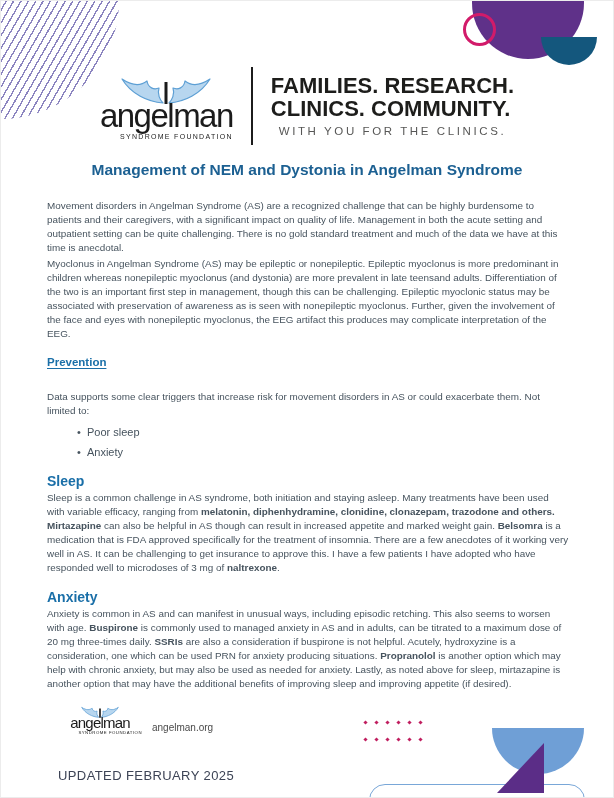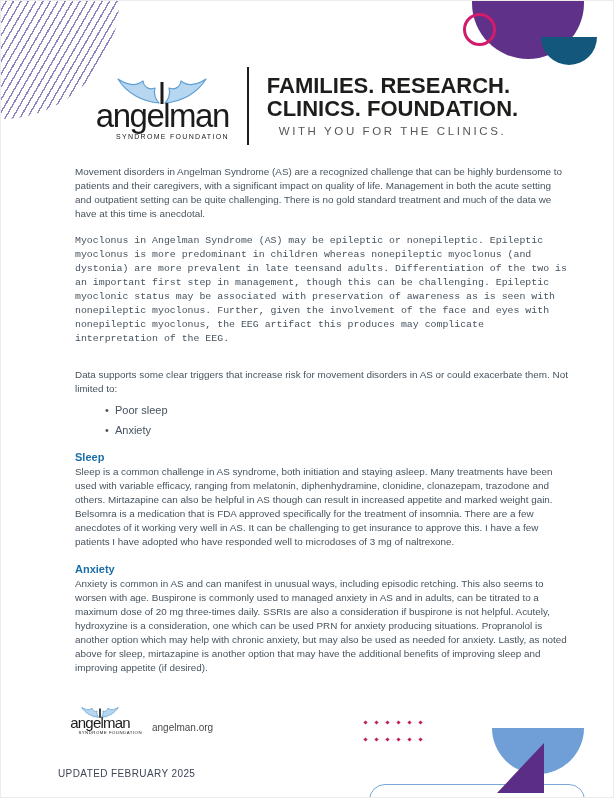--- a/index.html
+++ b/index.html
@@ -34,45 +34,45 @@
   .logo-wings { margin-bottom: -7px; }
   .logo-word { font-size: 33px; letter-spacing: -1.5px; color: #1b1b1b; font-weight: 500; line-height: 1; }
   .logo-sub { font-size: 7px; letter-spacing: 1.3px; color: #1b1b1b; align-self: flex-end; margin-top: 1px; }
   .header-divider { width: 2px; height: 78px; background: #1c1c1c; }
   .tagline-block { display: flex; flex-direction: column; }
   .tagline-main { font-size: 22px; font-weight: 800; color: #1d1d1b; line-height: 1.04; letter-spacing: 0px; }
   .tagline-sub { font-size: 11.5px; color: #575756; letter-spacing: 2.6px; margin-top: 5px; text-align: center; }
 
   
   .doc-title { margin-top: 16px; text-align: center; font-size: 15.5px; font-weight: bold; color: #1c6092; }
-  .content { padding: 0 44px 0 74px; }
+  .content { padding: 0 44px 0 46px; }
   .body-p { margin: 0; font-size: 9.9px; line-height: 14px; color: #46535e; }
   .p1 { margin-top: 20px; }
-  .p2 { margin-top: 13px; font-family: Liberation Mono, monospace; }
+  .p2 { margin-top: 2px; }
   .section-heading { margin-top: 15px; font-size: 11.5px; font-weight: bold; color: #1a6fa8; text-decoration: underline; text-underline-offset: 2px; }
   .prevention-intro { margin-top: 22px; }
   .bullets { margin: 8px 0 0 0; padding-left: 30px; list-style: none; }
   .bullets li { font-size: 11px; color: #46535e; margin-bottom: 7px; line-height: 1.2; }
   .bullets li::before { content: "\2022\00a0\00a0"; color: #46535e; }
-  .sub-heading { margin-top: 14px; font-size: 11px; font-weight: bold; color: #1a6fa8; }
+  .sub-heading { margin-top: 14px; font-size: 14px; font-weight: bold; color: #1a6fa8; }
   .rich-p { margin-top: 2px; }
-  .rich-p .seg-b { font-weight: normal; }
+  .rich-p .seg-b { font-weight: bold; }
 
   
   .footer { position: absolute; left: 0; top: 703px; width: 100%; }
   .footer-row { display: flex; align-items: center; margin-left: 57px; }
   .footer-logo-block { display: flex; flex-direction: column; align-items: center; width: 84px; }
   .footer-logo-word { font-size: 15px; letter-spacing: -0.8px; color: #1b1b1b; line-height: 1; margin-top: -4px; }
   .footer-logo-sub { font-size: 4.3px; letter-spacing: 0.5px; color: #1b1b1b; align-self: flex-end; }
   .footer-org { margin-left: 10px; }
   .footer-org-name { font-size: 11px; font-weight: bold; color: #2368a2; }
   .footer-org-url { font-size: 10px; color: #4a4a4a; margin-top: 16px; }
   .dot-grid { position: absolute; right: 186px; top: 17px; display: grid; grid-template-columns: repeat(6, 8px); grid-row-gap: 14px; grid-column-gap: 3px; }
   .dot { width: 3px; height: 3px; background: #c01e5f; transform: rotate(45deg); }
-  .updated { position: absolute; left: 57px; top: 64px; font-size: 10px; letter-spacing: 0.4px; color: #3d4456; font-weight: 500; }
+  .updated { position: absolute; left: 57px; top: 64px; font-size: 13px; letter-spacing: 0.4px; color: #3d4456; font-weight: 500; }
 </style>
 </head>
 <body>
 
 <div class="page">
 
   <div class="deco deco-hatch"></div>
   <div class="deco deco-circle-purple"></div>
   <div class="deco deco-ring-pink"></div>
   <div class="deco deco-half-dark"></div>
@@ -88,30 +88,32 @@
           <path d="M51,31 C66,30 83,22 92,7 C80,15 72,13 67,9 C66,16 60,18 55,16 C57,22 54,28 51,31 Z"></path>
         </g>
         <path d="M48,10 L48,32" stroke="#1b1b1b" stroke-width="3"></path>
       </svg>
       <div class="logo-word">angelman</div>
       <div class="logo-sub">SYNDROME FOUNDATION</div>
     </div>
     <div class="header-divider"></div>
     <div class="tagline-block">
       <div class="tagline-main">FAMILIES. RESEARCH.</div>
-      <div class="tagline-main">CLINICS. FOUNDATION.</div>
+      <div class="tagline-main">CLINICS. COMMUNITY.</div>
       <div class="tagline-sub">WITH YOU FOR THE CLINICS.</div>
     </div>
   </div>
 
+  <div class="doc-title">Management of NEM and Dystonia in Angelman Syndrome</div>
 
   <div class="content">
     <p class="body-p p1">Movement disorders in Angelman Syndrome (AS) are a recognized challenge that can be highly burdensome to patients and their caregivers, with a significant impact on quality of life. Management in both the acute setting and outpatient setting can be quite challenging. There is no gold standard treatment and much of the data we have at this time is anecdotal.</p>
     <p class="body-p p2">Myoclonus in Angelman Syndrome (AS) may be epileptic or nonepileptic. Epileptic myoclonus is more predominant in children whereas nonepileptic myoclonus (and dystonia) are more prevalent in late teensand adults. Differentiation of the two is an important first step in management, though this can be challenging. Epileptic myoclonic status may be associated with preservation of awareness as is seen with nonepileptic myoclonus. Further, given the involvement of the face and eyes with nonepileptic myoclonus, the EEG artifact this produces may complicate interpretation of the EEG.</p>
 
+    <div class="section-heading">Prevention</div>
     <p class="body-p prevention-intro">Data supports some clear triggers that increase risk for movement disorders in AS or could exacerbate them. Not limited to:</p>
     <ul class="bullets">
       <li>Poor sleep</li>
       <li>Anxiety</li>
     </ul>
 
     <div class="sub-heading">Sleep</div>
     <p class="body-p rich-p"><span>Sleep is a common challenge in AS syndrome, both initiation and staying asleep. Many treatments have been used with variable efficacy, ranging from </span><span class="seg-b">melatonin, diphenhydramine, clonidine, clonazepam, trazodone and others.</span><span> </span><span class="seg-b">Mirtazapine</span><span> can also be helpful in AS though can result in increased appetite and marked weight gain. </span><span class="seg-b">Belsomra</span><span> is a medication that is FDA approved specifically for the treatment of insomnia. There are a few anecdotes of it working very well in AS. It can be challenging to get insurance to approve this. I have a few patients I have adopted who have responded well to microdoses of 3 mg of </span><span class="seg-b">naltrexone</span><span>.</span></p>
 
     <div class="sub-heading">Anxiety</div>

